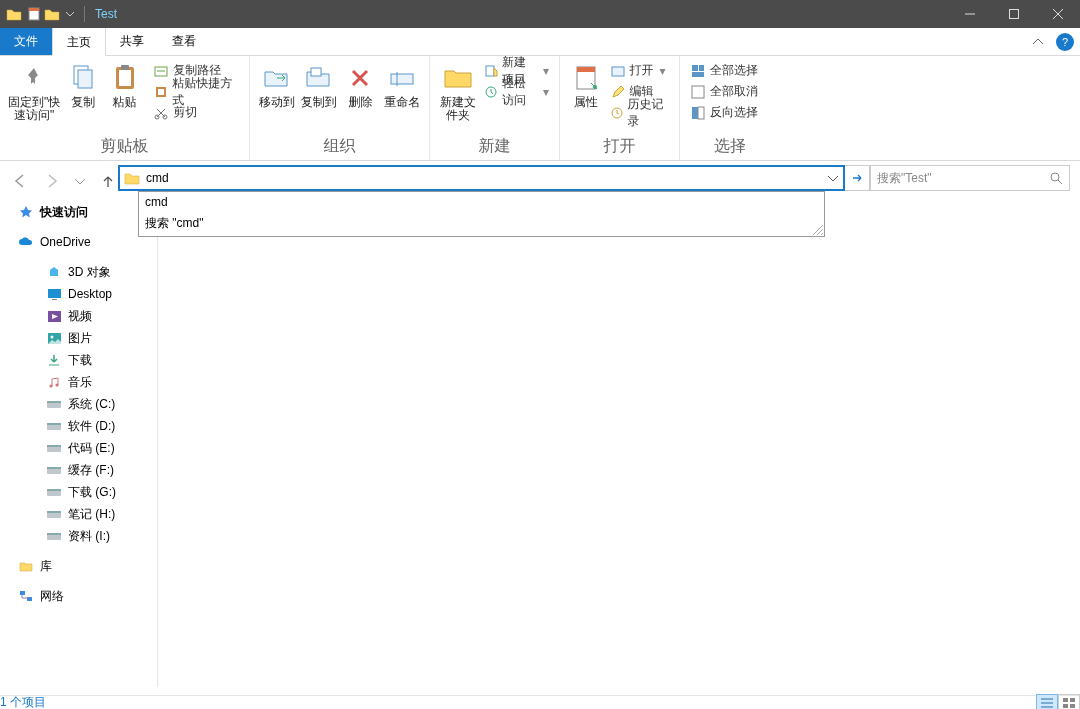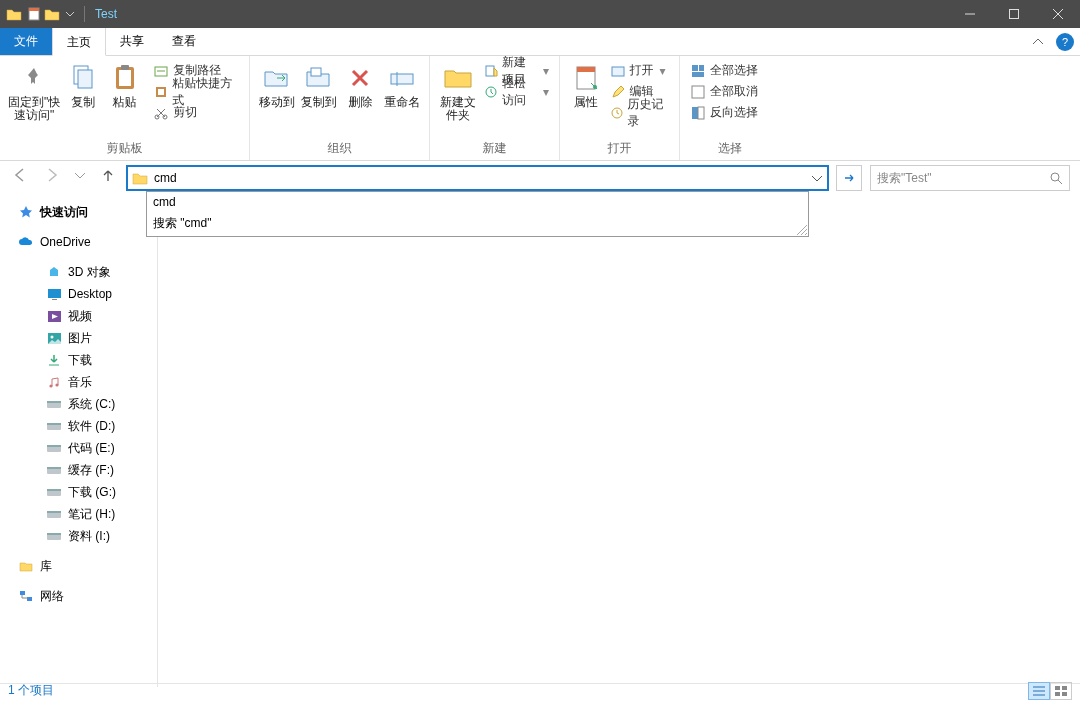--- a/index.html
+++ b/index.html
@@ -23,32 +23,32 @@
   .ribtabs .tab.active::after { content:""; position:absolute; left:0; right:0; top:-1px; height:2px; background:#fff; }
   .ribtabs .tab.home.active { border: 1px solid #d9d9d9; border-bottom: 1px solid #fff; background: #fff; margin-bottom: -1px; }
   .ribtabs .right { margin-left: auto; display: flex; align-items: center; gap: 0; }
   .ribtabs .caret { width: 24px; display:flex; align-items:center; justify-content:center; color:#666; }
   .ribtabs .help { width: 18px; height: 18px; border-radius: 50%; background:#1979ca; color:#fff; display:flex; align-items:center; justify-content:center; margin: 0 6px; font-size:11px; }
 
   
   .ribbon { height: 105px; background: #fff; display: flex; border-bottom: 1px solid #d9d9d9; }
   .group { display: flex; flex-direction: column; border-right: 1px solid #e5e5e5; padding: 4px 6px 2px; }
   .group .row { display: flex; align-items: flex-start; }
-  .group .lbl { text-align: center; color: #666; font-size: 12px; margin-top: auto; padding: 1px 0; }
+  .group .lbl { text-align: center; color: #666; font-size: 16px; margin-top: auto; padding: 1px 0; }
   .bigbtn { display: flex; flex-direction: column; align-items: center; width: 52px; padding: 2px 2px 0; text-align: center; gap: 2px; color:#222; }
   .bigbtn.narrow { width: 44px; }
   .bigbtn.wide { width: 60px; }
   .bigbtn .ico { width: 32px; height: 32px; display:flex; align-items:center; justify-content:center; }
   .bigbtn .txt { line-height: 13px; }
   .smallbtn { display:flex; align-items:center; gap:4px; height: 21px; padding: 0 4px; color:#333; }
   .smallbtn .ico { width:16px; height:16px; display:flex; align-items:center; justify-content:center; }
   .stack { display:flex; flex-direction:column; }
 
   
-  .navrow { height: 34px; display: flex; align-items: flex-start; padding: 4px 10px; gap: 8px; }
+  .navrow { height: 34px; display: flex; align-items: flex-end; padding: 4px 10px; }
   .navbtns { display:flex; gap: 12px; align-items:center; color:#888; }
   .navbtns .btn { width:20px; height:20px; display:flex; align-items:center; justify-content:center; }
   .addresswrap { flex: 1; position: relative; }
   .addressbar { display:flex; height:26px; border:2px solid #1979ca; background:#fff; align-items:center; }
   .addressbar .foldico { width:20px; display:flex; align-items:center; justify-content:center; margin-left:2px; }
   .addressbar input { flex:1; border:none; outline:none; height:22px; padding:0 4px; font-size:12px; }
   .addressbar .drop { width:20px; display:flex; align-items:center; justify-content:center; color:#555; }
   .refreshbtn { width:26px; height:26px; border:1px solid #ccc; display:flex; align-items:center; justify-content:center; color:#1979ca; margin-left:-1px;}
   .searchbox { width:200px; height:26px; border:1px solid #ccc; display:flex; align-items:center; }
   .searchbox input { flex:1; border:none; outline:none; padding:0 6px; color:#555; font-size:12px; background:transparent;}
@@ -63,21 +63,21 @@
   .content { display:flex; height: calc(709px - 28px - 28px - 105px - 34px - 22px); }
   .sidebar { width:158px; border-right:1px solid #e5e5e5; overflow:hidden; padding-top:6px; }
   .sidebar .item { display:flex; align-items:center; gap:6px; height:22px; padding-left:18px; }
   .sidebar .item.ind { padding-left:46px;align-items:center; }
   .sidebar .item.sel { background:#cde8ff; }
   .sidebar .sico { width:16px; height:16px; display:flex; align-items:center; justify-content:center; }
   .sidebar .gap { height:8px; }
   .filesarea { flex:1; position:relative; background:#fff; }
 
   
-  .status { position:absolute; bottom:12px; left:0; right:0; height:14px; border-top:1px solid #e5e5e5; display:flex; align-items:center; padding:0 8px; }
+  .status { position:absolute; bottom:0; left:0; right:0; height:14px; border-top:1px solid #e5e5e5; display:flex; align-items:center; padding:0 0; }
   .status .s-left { color:#1979ca; }
   .status .s-right { margin-left:auto; display:flex; gap:0; }
   .status .vbtn { width:22px; height:18px; border:1px solid #ccc; display:flex; align-items:center; justify-content:center; }
   .status .vbtn.on { background:#cde8ff; border-color:#7fb8e8; }
 
   svg { display:block; }
 </style>
 </head>
 <body>
 

